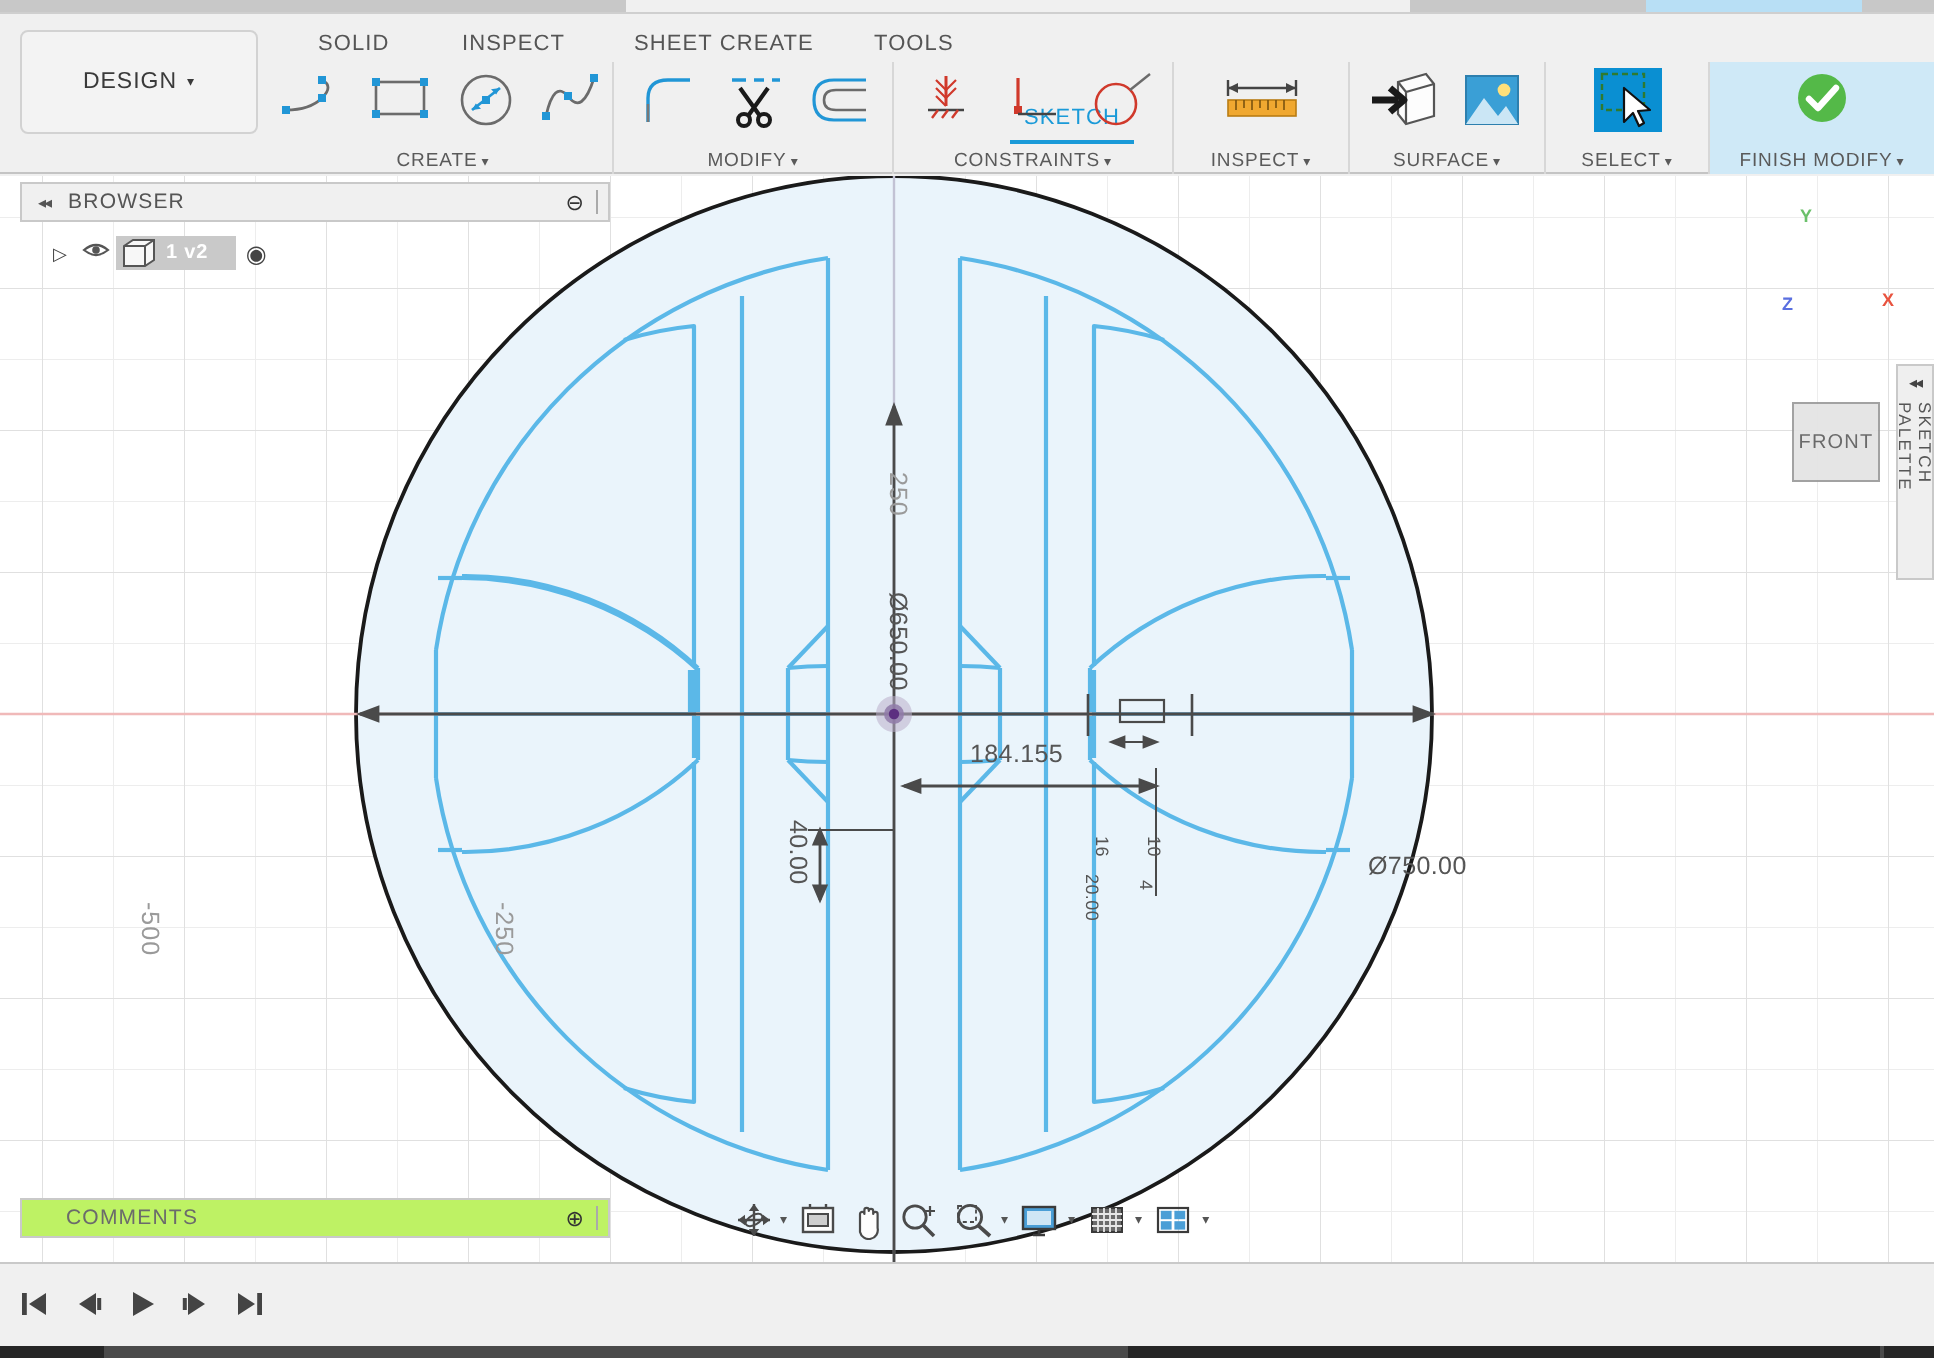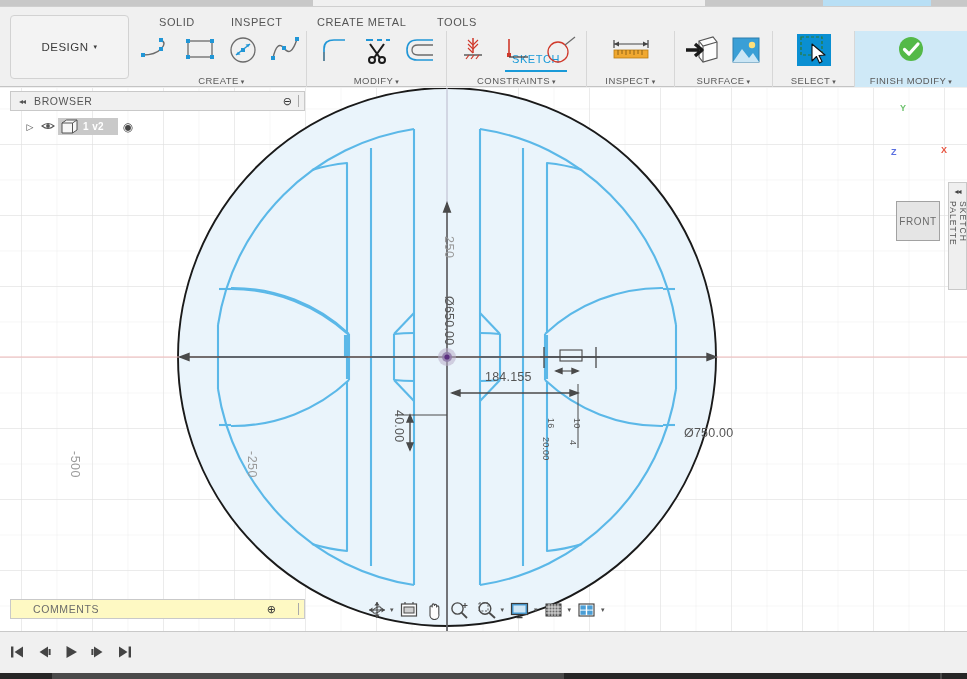--- a/index.html
+++ b/index.html
@@ -14,21 +14,21 @@
   #app { position:relative; width:967px; height:679px; }
 
   
   .tabstrip { position:absolute; top:0; left:0; width:967px; height:7px; background:#f0f0f0; border-bottom:1px solid #cfcfcf;}
   .tabstrip .seg { position:absolute; top:0; height:6px; background:#c8c8c8; }
   .tabstrip .seg.active { background:#b8dff5; }
 
   
   .ribbon { position:absolute; top:7px; left:0; width:967px; height:80px; background:#f0f0f0; border-bottom:1px solid #c4c4c4; }
   .design-box {
-    position:absolute; left:10px; top:8px; width:119px; height:64px;
+    position:absolute; left:10px; top:8px; width:119px; height:52px;
     border:1px solid #d2d2d2; border-radius:4px; background:#f3f3f3;
     display:flex; align-items:center; justify-content:center;
     font-size:11.5px; letter-spacing:.5px; color:#3a3a3a;
   }
   .design-box .caret { margin-left:5px; font-size:7px; }
 
   .tabbar { position:absolute; left:137px; top:0px; height:28px; }
   .tab {
     position:absolute; top:2px; height:26px; padding:0 10px;
     display:flex; align-items:center; justify-content:center;
@@ -100,21 +100,21 @@
   }
   .palette .pchev { font-size:8px; color:#444; letter-spacing:-1px; }
   .palette .ptext {
     margin-top:5px; writing-mode:vertical-rl; font-size:8.5px;
     letter-spacing:1.1px; color:#555;
   }
 
   
   .comments {
     position:absolute; left:10px; top:599px; width:295px; height:20px;
-    background:#fef9c3; border:1px solid #c9c9c9; display:flex; align-items:center;gap:16px;
+    background:#bef264; border:1px solid #c9c9c9; display:flex; align-items:center;
   }
   .comments .title { margin-left:22px; font-size:10.5px; letter-spacing:.6px; color:#6b6b6b; }
   .comments .dot { margin-left:auto; margin-right:6px; font-size:11px; color:#333; }
   .comments .grip { width:1px; height:12px; background:#aaa; margin-right:5px;}
 
   
   .navbar { position:absolute; left:365px; top:599px; height:22px; display:flex; align-items:center; gap:1px; }
   .nbtn { height:22px; display:flex; align-items:center; justify-content:center; padding:0 2px; }
   .nb-caret { font-size:7px; color:#555; margin:0 2px 0 0; }
 
@@ -144,21 +144,21 @@
     </div>
 
     <div class="tabbar">
       <div class="tab" style="left:12px;justify-content:flex-end;">
         <span>SOLID</span>
       </div>
       <div class="tab" style="left:84px;">
         <span>INSPECT</span>
       </div>
       <div class="tab" style="left:170px;">
-        <span>CREATE METAL</span>
+        <span>SHEET CREATE</span>
       </div>
       <div class="tab" style="left:290px;">
         <span>TOOLS</span>
       </div>
       <div class="tab active" style="left:364px;width:70px;">
         <span>SKETCH</span>
       </div>
     </div>
 
     <div class="panels">

